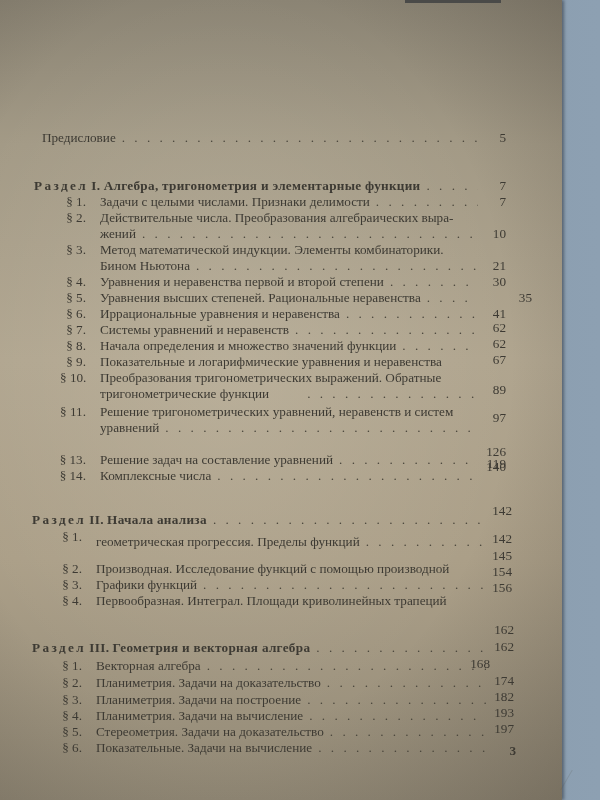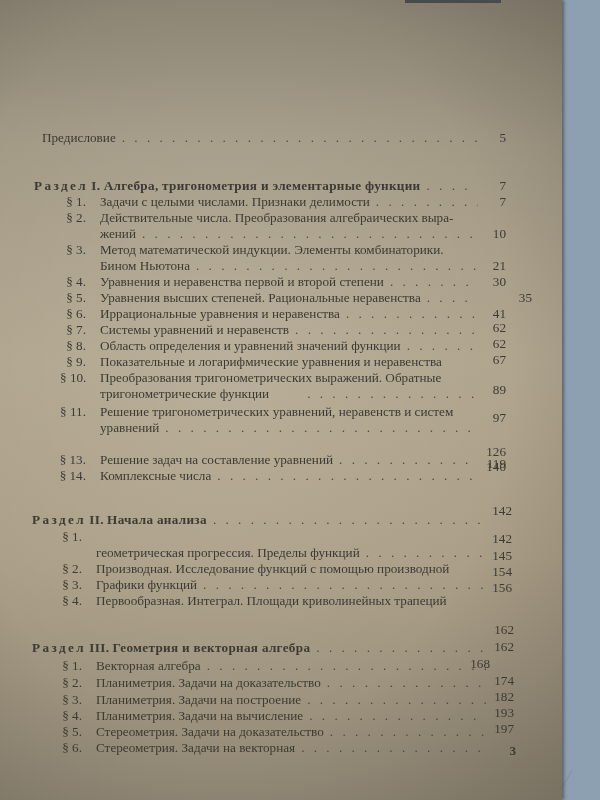--- a/index.html
+++ b/index.html
@@ -121,21 +121,21 @@
 
   <div class="row" style="left:60px; top:322px; width:424px;">
     <span class="num">§ 7.</span>
     <span class="label">Системы уравнений и неравенств</span>
     <span class="lead"></span>
   </div>
   <div class="page-no" style="left:466px; top:320px;">62</div>
 
   <div class="row" style="left:60px; top:338px; width:424px;">
     <span class="num">§ 8.</span>
-    <span class="label">Область определения и уравнений значений функции</span>
+    <span class="label">Начала определения и множество значений функции</span>
     <span class="lead"></span>
   </div>
   <div class="page-no" style="left:466px; top:336px;">62</div>
 
   <div class="row" style="left:60px; top:354px; width:440px;">
     <span class="num">§ 9.</span>
     <span class="label">Показательные и логарифмические уравнения и неравенства</span>
   </div>
   <div class="page-no" style="left:466px; top:352px;">67</div>
 
@@ -179,21 +179,21 @@
     <span class="spaced">Раздел</span>&nbsp;
     <span class="section-head">II.</span>&nbsp;
     <span class="section-head">Начала анализа</span>
     <span class="lead"></span>
   </div>
   <div class="page-no" style="left:472px; top:503px;">142</div>
 
   <div class="row" style="left:56px; top:529px; width:450px;">
     <span class="num">§ 1.</span>
   </div>
-  <div class="row" style="left:88px; top:545px; width:402px;">
+  <div class="row" style="left:88px; top:534px; width:402px;">
     <span class="label">геометрическая прогрессия. Пределы функций</span>
     <span class="lead"></span>
   </div>
   <div class="page-no" style="left:472px; top:531px;">142</div>
 
   <div class="row" style="left:56px; top:561px; width:450px;">
     <span class="num">§ 2.</span>
     <span class="label">Производная. Исследование функций с помощью производной</span>
   </div>
   <div class="page-no" style="left:472px; top:548px;">145</div>
@@ -250,19 +250,19 @@
 
   <div class="row" style="left:56px; top:724px; width:436px;">
     <span class="num">§ 5.</span>
     <span class="label">Стереометрия. Задачи на доказательство</span>
     <span class="lead"></span>
   </div>
   <div class="page-no" style="left:474px; top:721px;">197</div>
 
   <div class="row" style="left:56px; top:740px; width:436px;">
     <span class="num">§ 6.</span>
-    <span class="label">Стереометрия. Задачи на векторная</span>
+    <span class="label">Показательные. Задачи на вычисление</span>
     <span class="lead"></span>
   </div>
 
   <div class="page-no" style="left:476px; top:743px; font-weight:bold;">3</div>
   <div class="mark"></div>
 </div>
 
 </body></html>

